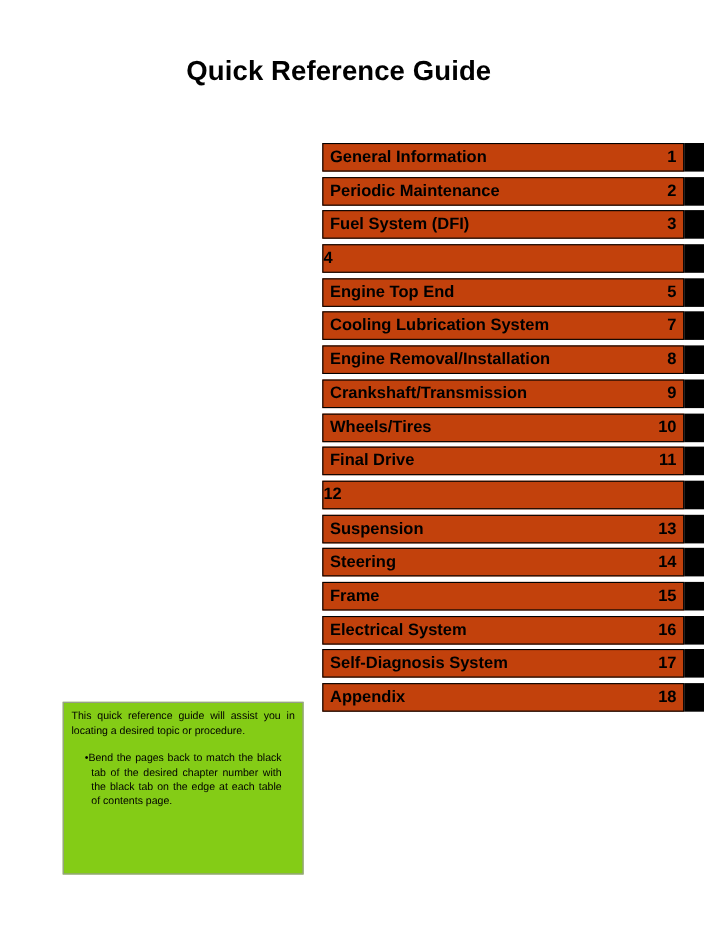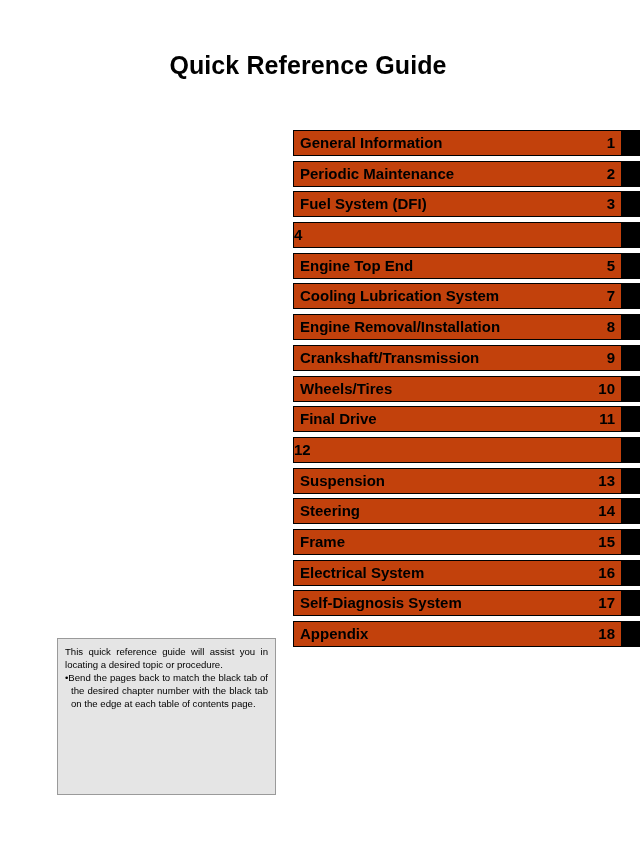--- a/index.html
+++ b/index.html
@@ -91,36 +91,36 @@
 
   
   .note-box {
     position: absolute;
     left: 57px;
     top: 638px;
     width: 219px;
     height: 157px;
     box-sizing: border-box;
     border: 1px solid #9a9a9a;
-    background: #e5e5e5;
+    background: #84cc16;
     padding: 6px 7px 5px 7px;
   }
   .note-para {
     font-size: 9.6px;
     line-height: 13.1px;
     text-align: justify;
     text-justify: inter-word;
     margin: 0;
   }
   .note-bullet {
     font-size: 9.6px;
     line-height: 13.1px;
     text-align: justify;
     text-justify: inter-word;
-    margin: 0;
+    margin: 12px;
     padding-left: 6px;
     text-indent: -6px;
   }
   .note-bullet .bullet-mark {
     font-size: 9.6px;
   }
 </style>
 </head>
 <body>
 

